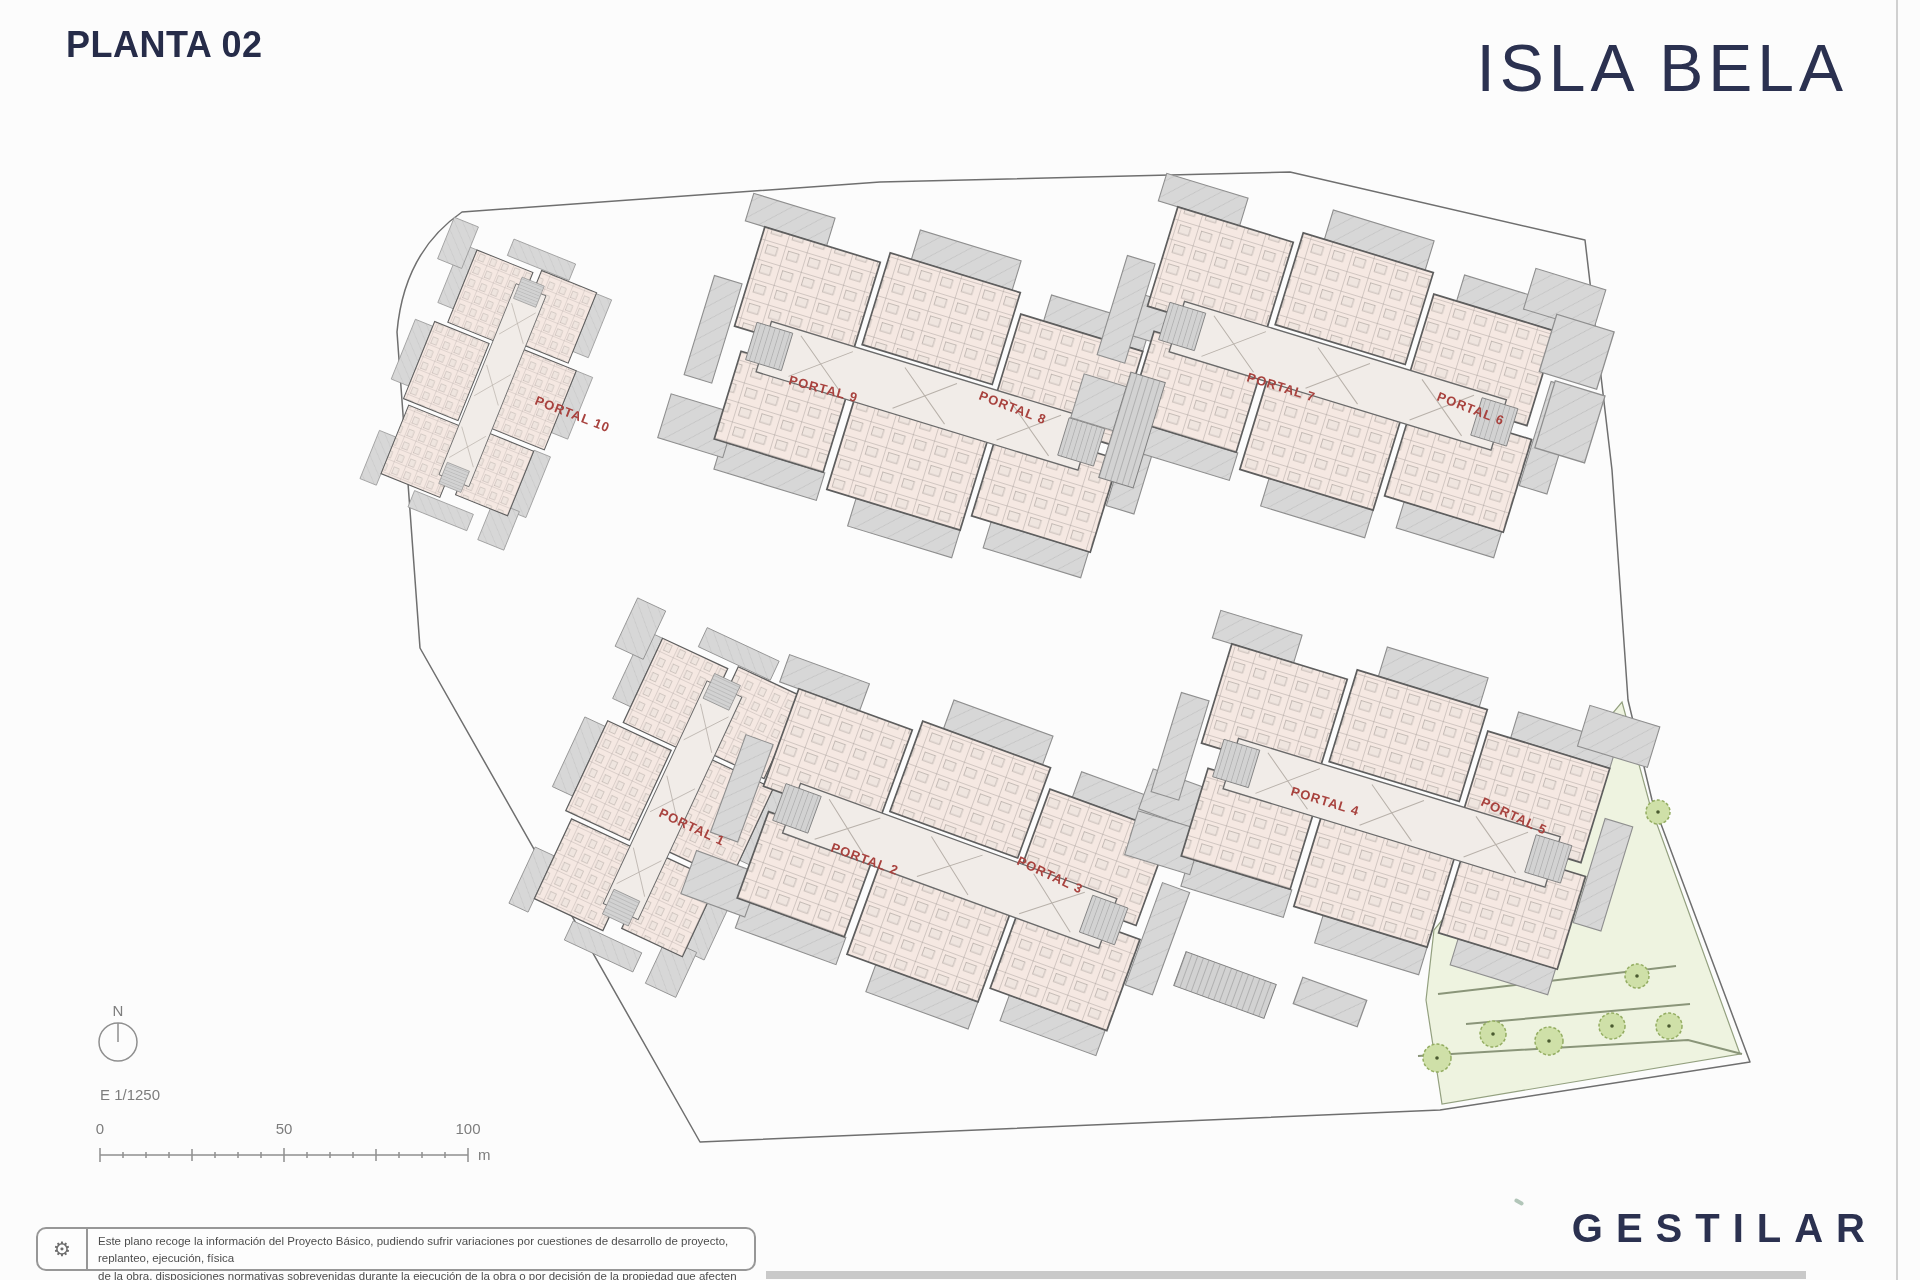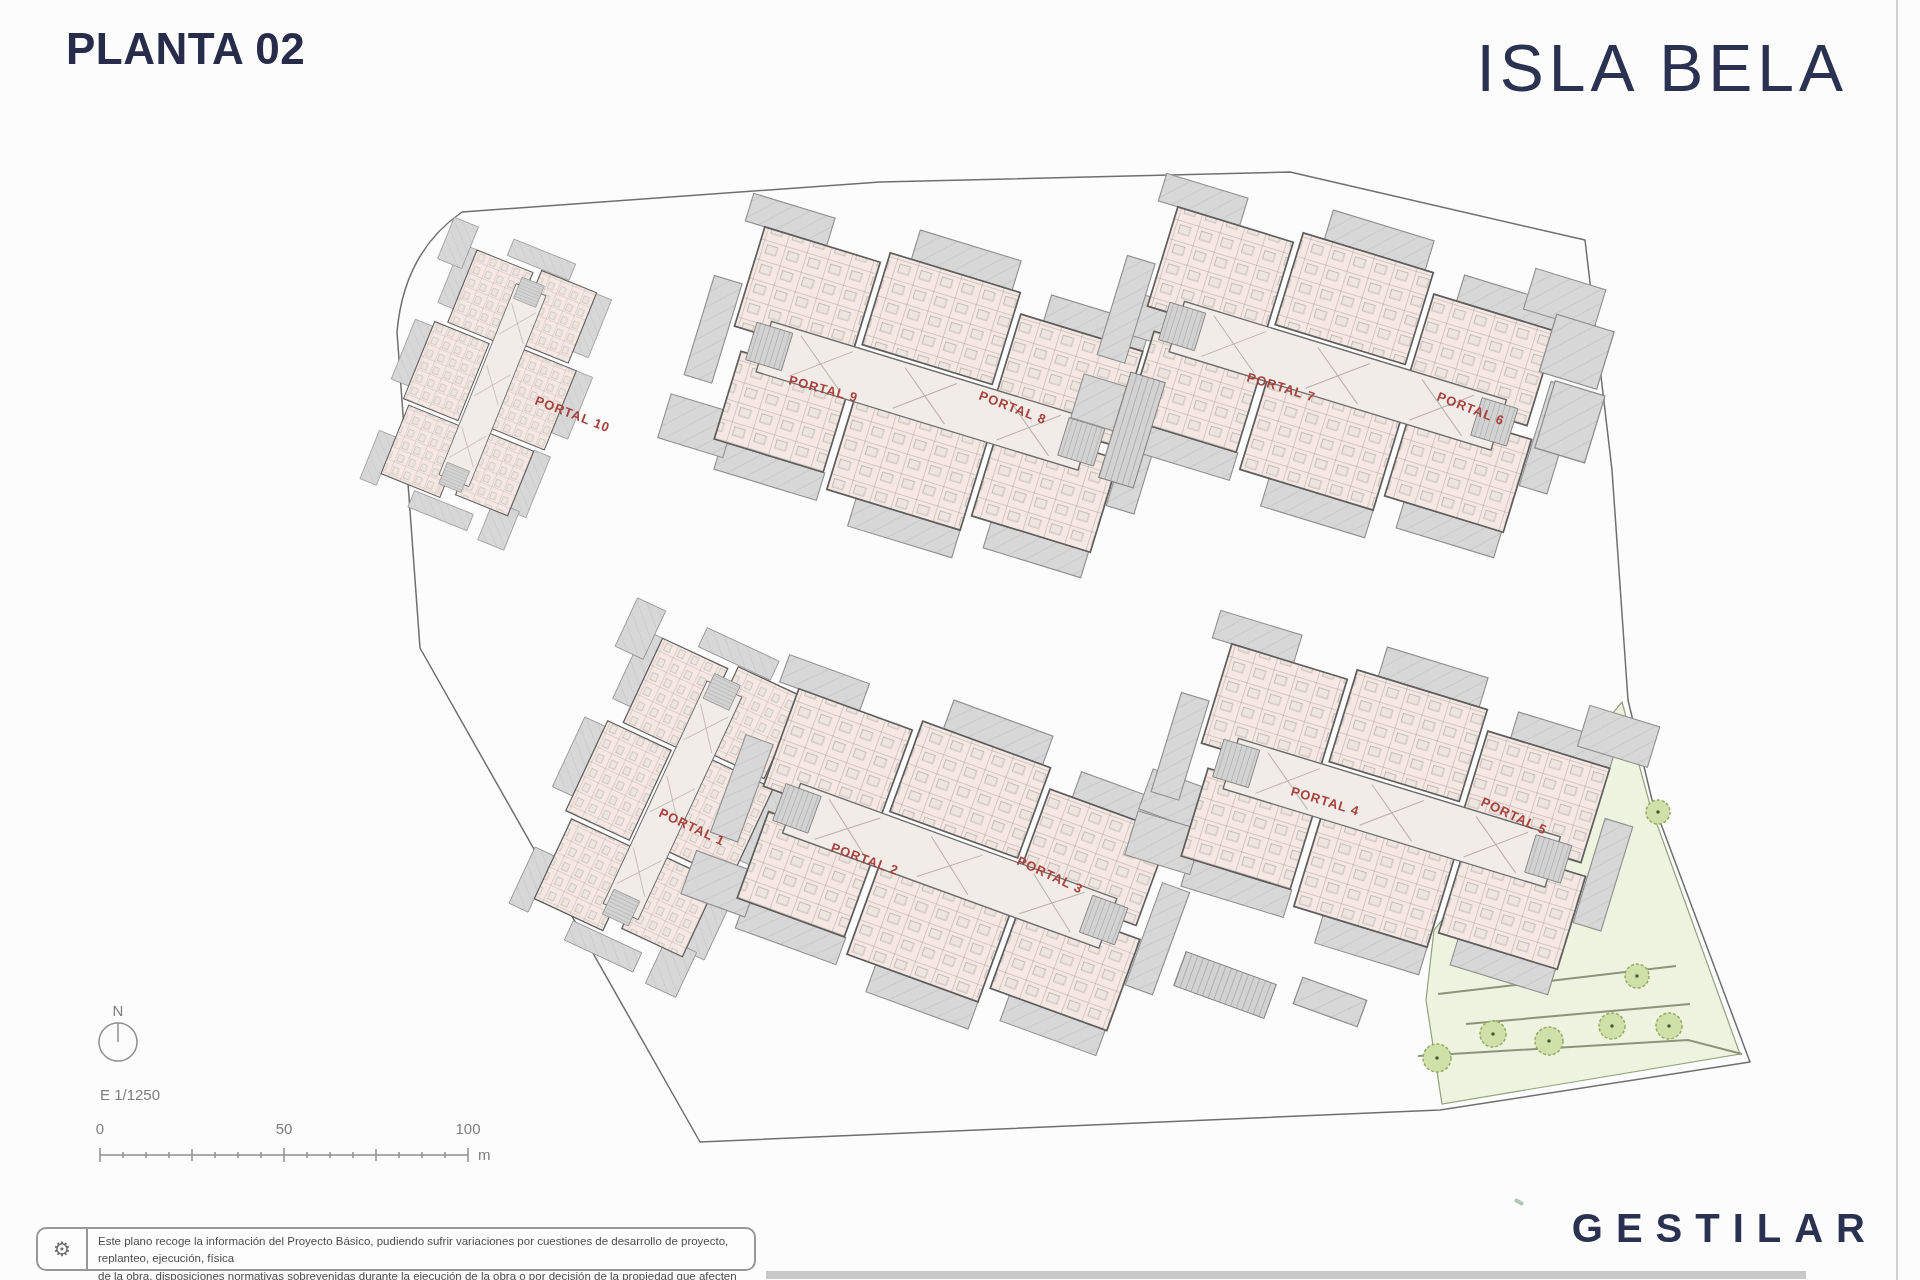--- a/index.html
+++ b/index.html
@@ -1,19 +1,19 @@
 <!DOCTYPE html>
 <html><head>
 <meta charset="utf-8">
 <style>
   html,body{margin:0;padding:0;background:#ffffff;}
   body{width:1920px;height:1280px;position:relative;overflow:hidden;
        font-family:"Liberation Sans",sans-serif;background:#fcfcfc;}
 
-  .page-title{position:absolute;left:66px;top:24px;font-size:44px;font-weight:bold;
+  .page-title{position:absolute;left:66px;top:24px;font-size:36px;font-weight:bold;
               color:#262c49;letter-spacing:.5px;}
   .brand-logo{position:absolute;right:72px;top:30px;font-size:66px;font-weight:300;
               color:#2b3150;letter-spacing:5px;font-family:"Liberation Sans",sans-serif;
               transform:scaleY(1.02);}
   .plan-svg{position:absolute;left:0;top:0;}
 
   .footer-brand{position:absolute;right:42px;top:1206px;font-size:40px;font-weight:700;
                 color:#2b3150;letter-spacing:13px;}
   .footer-accent{position:absolute;right:396px;top:1200px;width:10px;height:4px;
                  background:#9fb8a8;transform:rotate(28deg);border-radius:2px;opacity:.8;}

